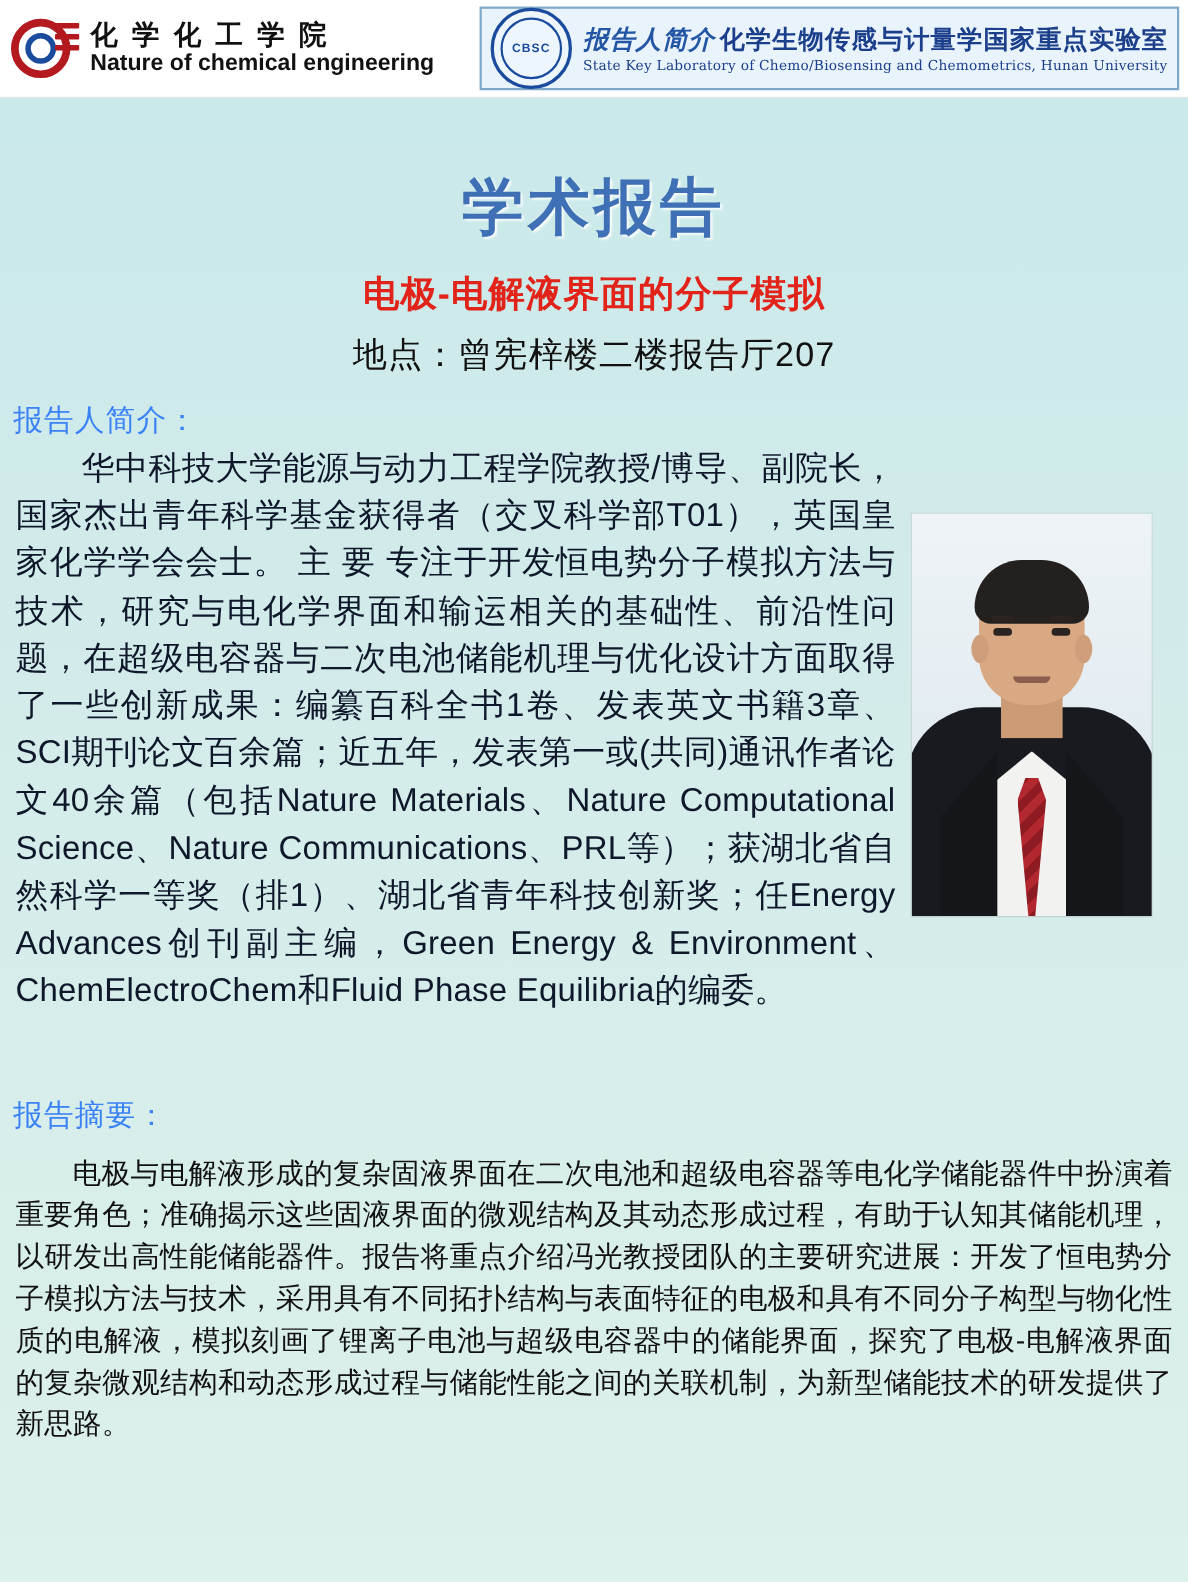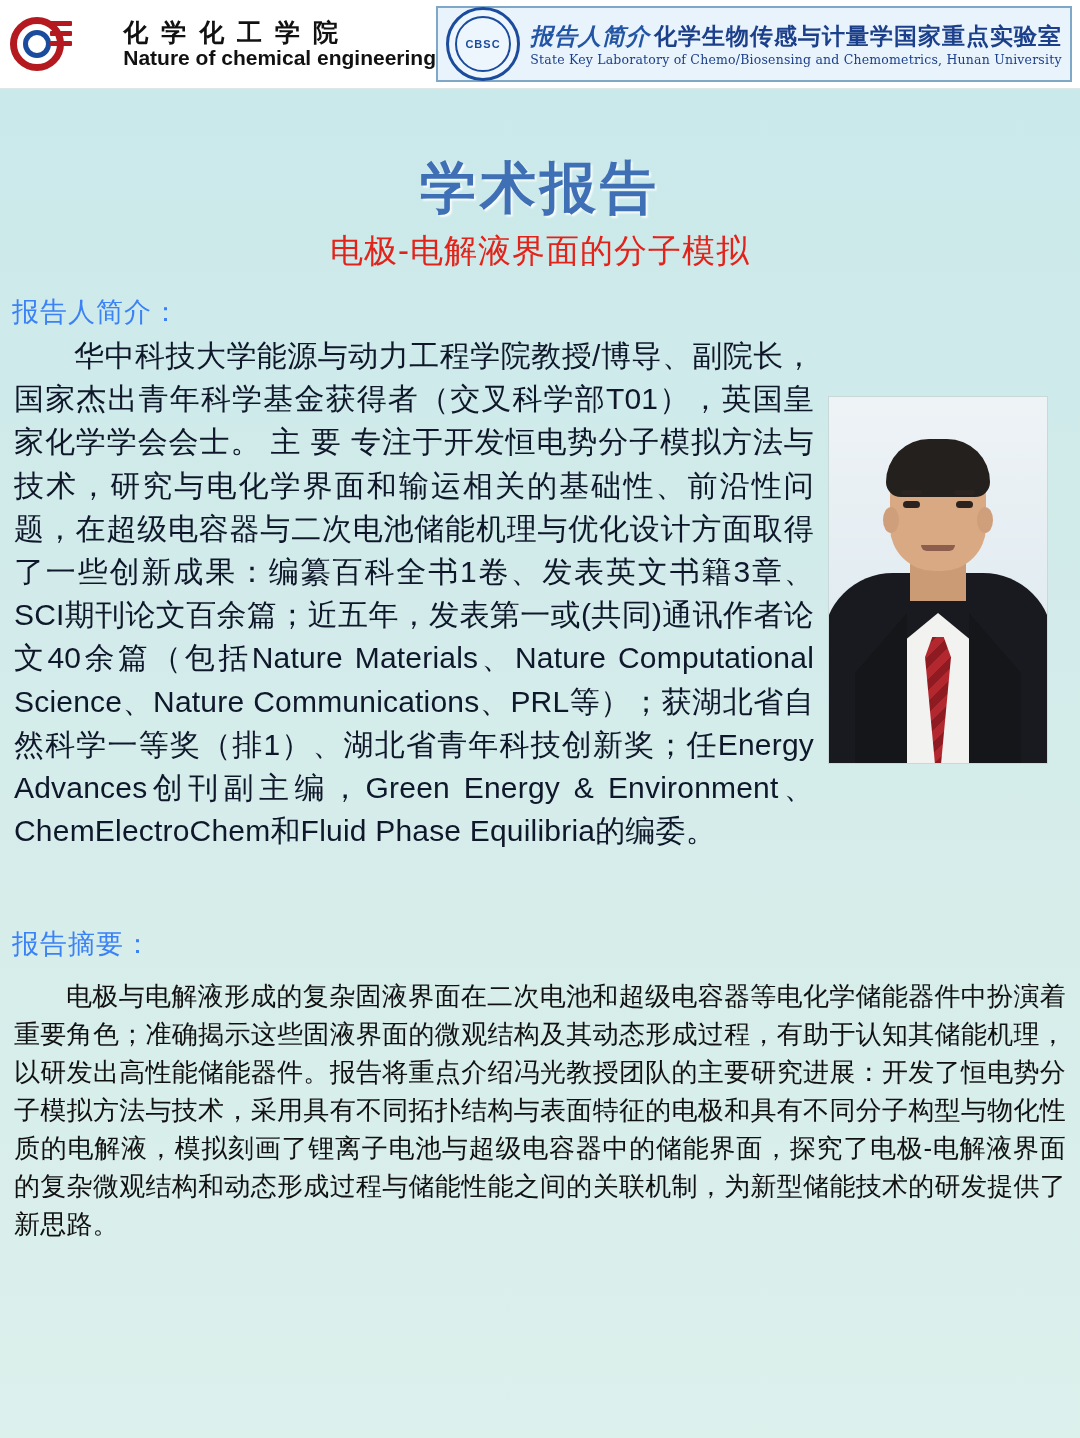--- a/index.html
+++ b/index.html
@@ -23,21 +23,20 @@
     align-items: stretch;
     position: relative;
     border-bottom: 1px solid #dfe6e6;
   }
   .header-left {
     display: flex;
     align-items: center;
     padding-left: 10px;
     width: 450px;
     box-sizing: border-box;
-    justify-content: space-between;
   }
   .logo-mark {
     width: 62px;
     height: 62px;
     position: relative;
     flex: 0 0 auto;
     margin-right: 10px;
   }
   .logo-mark .ring {
     position: absolute;
@@ -137,41 +136,40 @@
     font-style: italic;
     margin-right: 4px;
   }
   .lab-en {
     font-size: 12.5px;
     color: #1b3f8b;
     font-family: "DejaVu Serif", serif;
     white-space: nowrap;
     margin-top: 0;
     letter-spacing: 0.2px;
-    text-align: center;
   }
 
   
   .title-block {
     text-align: center;
     padding-top: 14px;
   }
   .main-title {
     font-size: 56px;
     font-weight: bold;
     color: #3f6fb5;
     letter-spacing: 4px;
     text-shadow: 2px 2px 2px rgba(255,255,255,0.85);
     margin-top: 48px;
   }
   .sub-title {
     font-size: 33px;
-    font-weight: normal;
+    font-weight: bold;
     color: #e2231a;
-    margin-top: 2px;
+    margin-top: 18px;
     letter-spacing: 1px;
   }
   .speaker {
     font-size: 36px;
     font-weight: bold;
     color: #111111;
     margin-top: 20px;
     letter-spacing: 2px;
   }
   .meta-line {
@@ -352,20 +350,21 @@
         <span class="uni">报告人简介</span><span>化学生物传感与计量学国家重点实验室</span>
       </div>
       <div class="lab-en">State Key Laboratory of Chemo/Biosensing and Chemometrics, Hunan University</div>
     </div>
   </div>
 </div>
 
 <div class="title-block">
   <div class="main-title">学术报告</div>
   <div class="sub-title">电极-电解液界面的分子模拟</div>
+  <div class="meta-line">地点：曾宪梓楼二楼报告厅207</div>
 </div>
 
 <div class="section-heading">报告人简介：</div>
 <div class="bio-wrap">
   <div class="portrait">
     <div class="suit"></div>
     <div class="shirt"></div>
     <div class="lapel-l"></div>
     <div class="lapel-r"></div>
     <div class="tie"></div>

